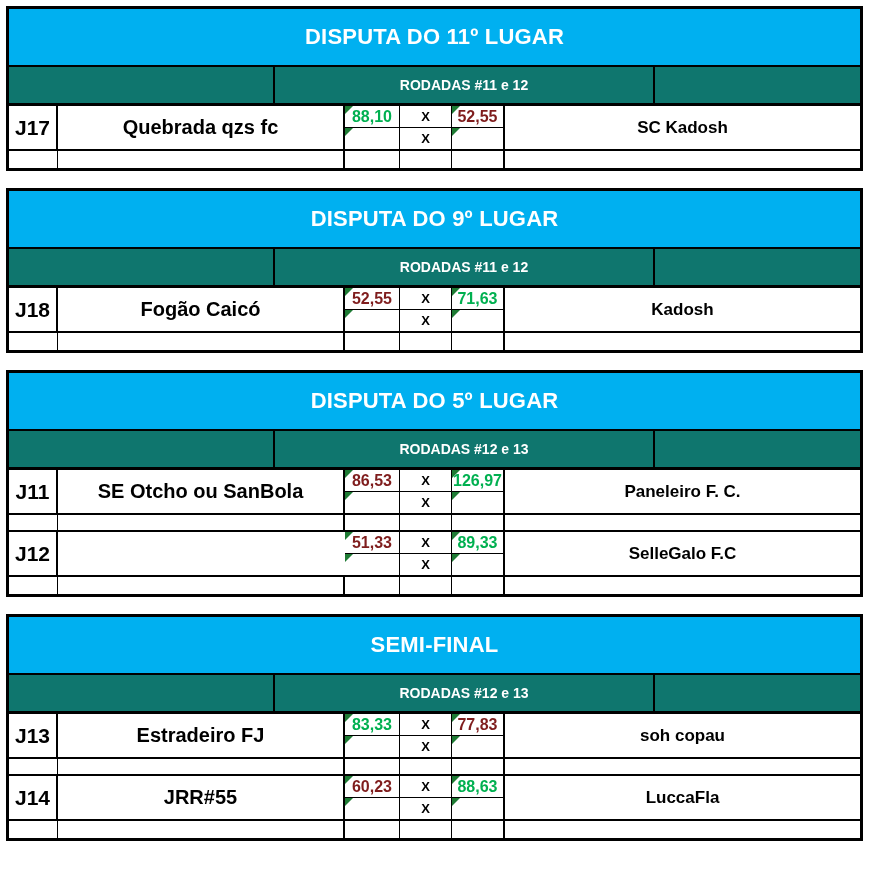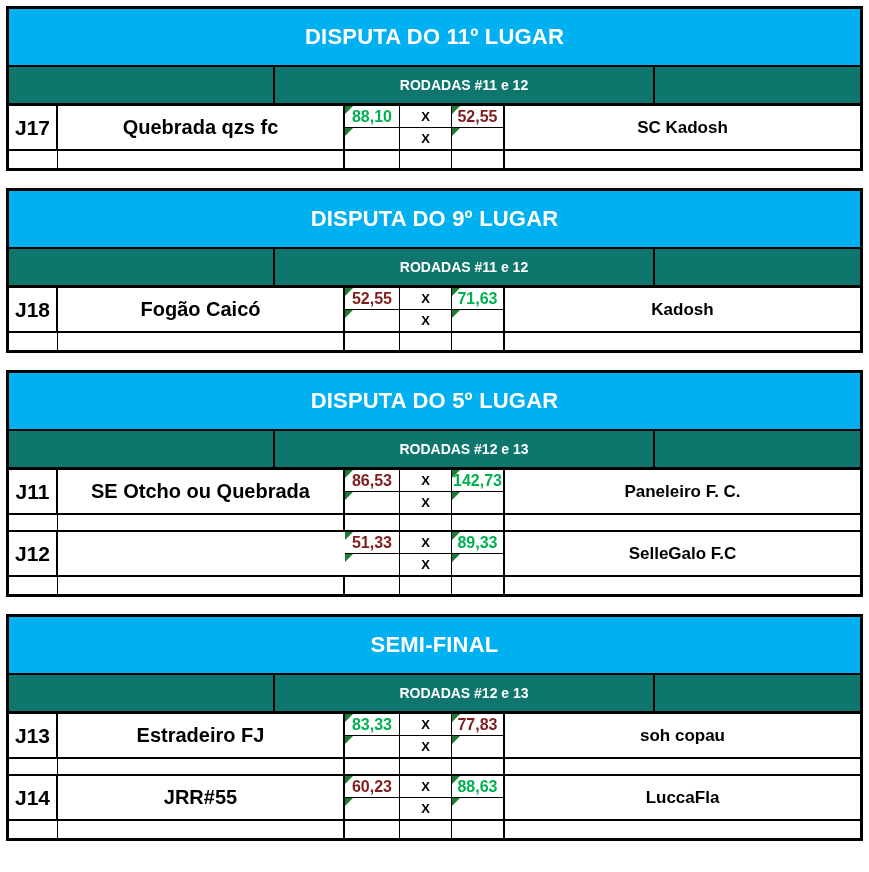--- a/index.html
+++ b/index.html
@@ -167,29 +167,29 @@
 
 <div class="section">
   <div class="title-row">DISPUTA DO 5º LUGAR</div>
   <div class="rodadas-row">
     <div></div>
     <div class="rodadas-mid">RODADAS #12 e 13</div>
     <div></div>
   </div>
   <div class="match">
     <div class="cell jcell">J11</div>
-    <div class="cell team1">SE Otcho ou Quebrada</div>
+    <div class="cell team1">SE Otcho ou SanBola</div>
     <div class="cell sc c3 r1" data-result="loss">
         <i class="flag"></i>
         <span>86,53</span>
       </div>
     <div class="cell xc c4 r1">X</div>
     <div class="cell sc c5 r1" data-result="win">
         <i class="flag"></i>
-        <span>142,73</span>
+        <span>126,97</span>
       </div>
     <div class="cell team2">Paneleiro F. C.</div>
     <div class="cell sc c3 r2">
         <i class="flag"></i>
       </div>
     <div class="cell xc c4 r2">X</div>
     <div class="cell sc c5 r2">
         <i class="flag"></i>
       </div>
   </div>

